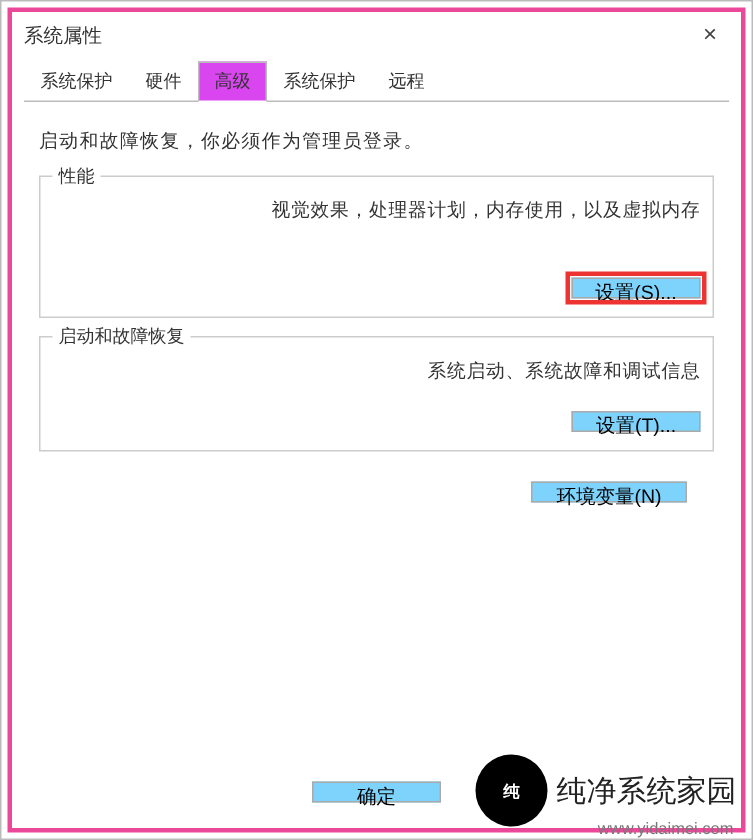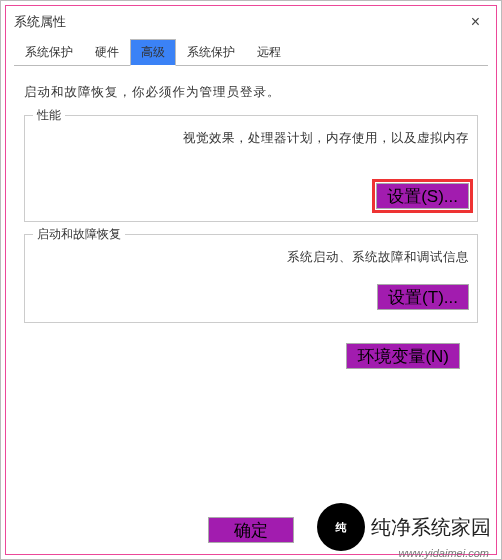--- a/index.html
+++ b/index.html
@@ -1,47 +1,47 @@
 <!DOCTYPE html>
 <html><head>
   <meta charset="utf-8">
   <style>
     * { box-sizing: border-box; margin: 0; padding: 0; font-family: "Microsoft YaHei", "SimSun", Arial, sans-serif; }
     body { width: 502px; height: 560px; background: #fff; position: relative; border: 1px solid #bbb; overflow: hidden; }
 
-    .outer { position: absolute; left: 4px; top: 4px; right: 4px; bottom: 4px; border: 1px solid #ec4899; background: #fff; }
+    .outer { position: absolute; left: 4px; top: 4px; right: 4px; bottom: 4px; border: 3px solid #ec4899; background: #fff; }
 
     .title-bar { height: 32px; display: flex; align-items: center; padding: 0 8px; }
     .title-bar .title { font-size: 13px; color: #333; flex: 1; }
     .title-bar .close { font-size: 16px; color: #444; cursor: pointer; padding: 0 8px; font-family: Arial; }
 
     .tabs-wrap { padding: 0 8px; }
     .tabs { display: flex; border-bottom: 1px solid #bbb; }
     .tab { padding: 4px 10px; font-size: 12px; color: #333; border: 1px solid transparent; position: relative; top: 1px; cursor: pointer; }
-    .tab.active { border: 1px solid #bbb; border-bottom: 1px solid #fff; background: #3b82f6; }
+    .tab.active { border: 1px solid #bbb; border-bottom: 1px solid #fff; background: #d946ef; }
 
     .tab-body { padding: 12px 18px 0 18px; }
     .intro { font-size: 12.5px; color: #333; margin: 6px 0 14px 0; letter-spacing: 1px; }
 
     .group { border: 1px solid #ccc; padding: 8px 8px 10px 10px; margin-bottom: 12px; position: relative; }
     .group-legend { position: absolute; top: -9px; left: 8px; background: #fff; padding: 0 4px; font-size: 12px; color: #333; }
     .group-desc { font-size: 12.5px; color: #333; margin: 6px 0 18px 2px; letter-spacing: 0.5px; text-align: right; }
     .group-btn-row { display: flex; justify-content: flex-end; padding-bottom: 2px; }
 
-    .btn { min-width: 86px; height: 26px; font-size: 17px; border: 1px solid #aaa; background: #a21caf; cursor: pointer; padding: 0 10px; }
+    .btn { min-width: 86px; height: 14px; font-size: 13px; border: 1px solid #aaa; background: #7dd3fc; cursor: pointer; padding: 0 10px; }
     .btn.highlight { outline: 3px solid #e33; outline-offset: 1px; }
 
     .bottom-row { display: flex; justify-content: flex-end; padding: 8px 18px 12px 18px; }
 
     .dialog-footer { position: absolute; left: 0; right: 0; bottom: 0; height: 48px; display: flex; align-items: center; justify-content: center; padding: 0 18px; gap: 10px; }
 
     .watermark-box { position: absolute; right: 10px; bottom: 8px; display: flex; align-items: center; gap: 6px; pointer-events: none; }
     .wm-icon { width: 48px; height: 48px; background: #000; border-radius: 50%; display: flex; align-items: center; justify-content: center; color: #fff; font-size: 11px; font-weight: bold; }
     .wm-text { font-size: 20px; color: #222; }
-    .wm-url { position: absolute; right: 12px; bottom: 0; font-size: 11px; color: #777; font-style: italic; }
+    .wm-url { position: absolute; right: 12px; bottom: 0; font-size: 11px; color: #777; }
 
     .spacer-tall { height: 18px; }
   </style>
 </head>
 <body>
 
 <div class="outer">
 
   <div class="title-bar">
     <span class="title">系统属性</span>

